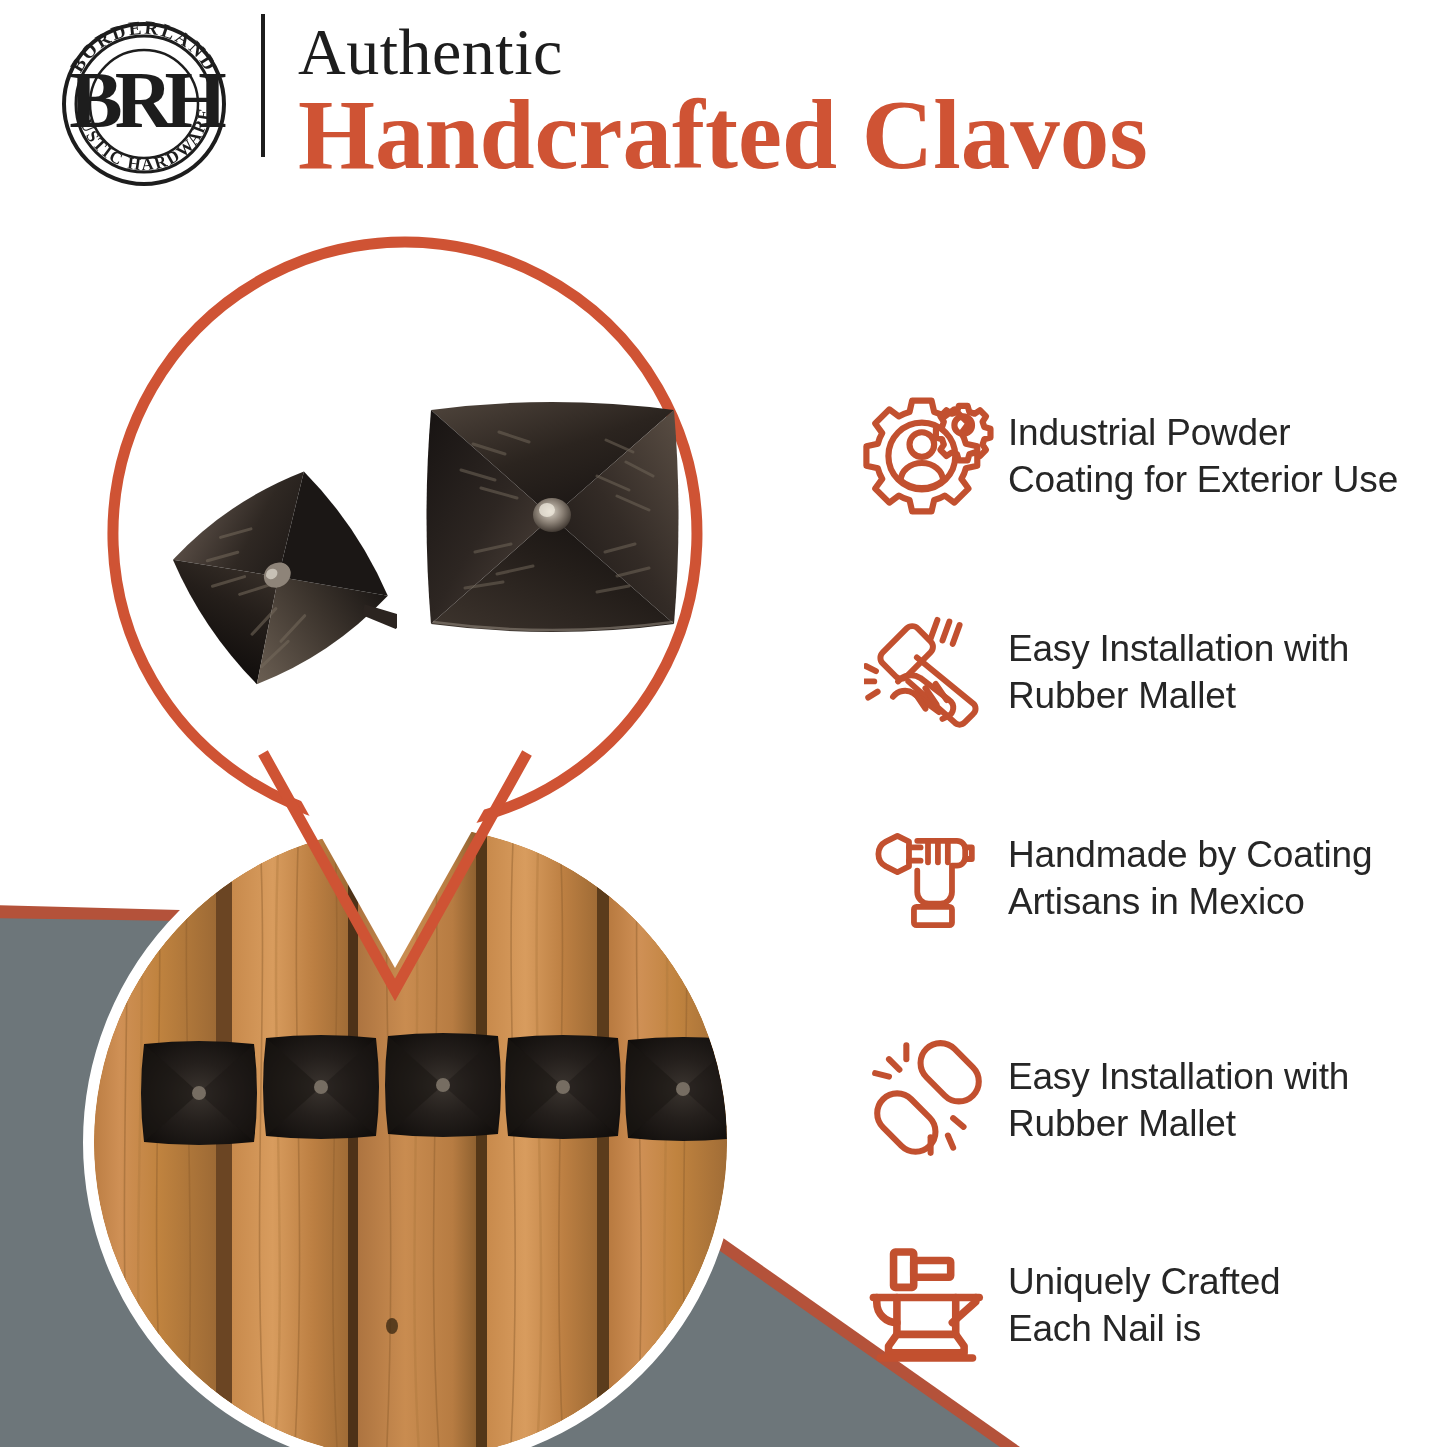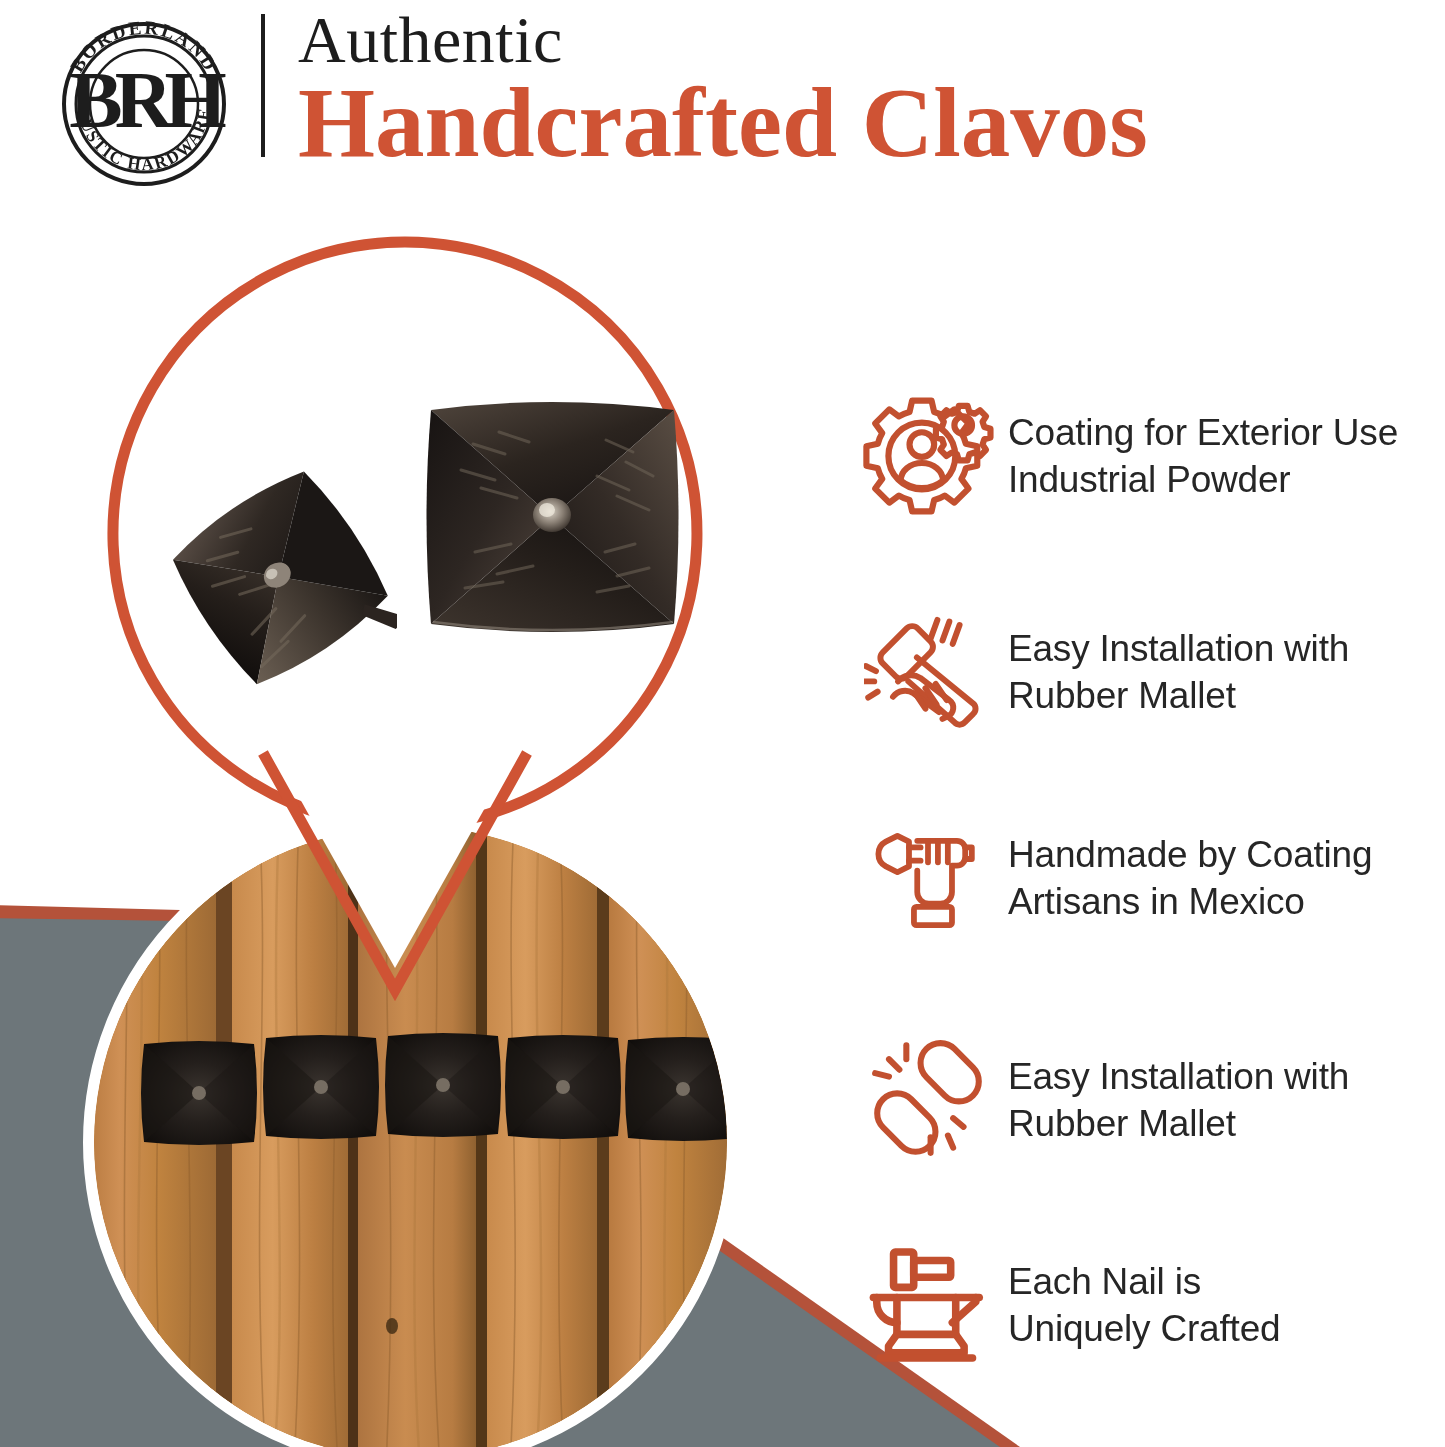--- a/index.html
+++ b/index.html
@@ -13,21 +13,21 @@
   .stage{position:absolute;inset:0;width:1445px;height:1447px;overflow:hidden;}
 
   
   .bg-shapes{position:absolute;left:0;top:0;width:1445px;height:1447px;z-index:0;}
 
   
   .header{position:absolute;left:0;top:0;width:1445px;height:200px;z-index:5;}
   .logo-wrap{position:absolute;left:52px;top:12px;width:185px;height:175px;}
   .logo-wrap svg{display:block;}
   .divider{position:absolute;left:261px;top:14px;width:4px;height:143px;background:#1d1d1d;}
-  .title-block{position:absolute;left:298px;top:4px;}
+  .title-block{position:absolute;left:298px;top:16px;}
   .title-authentic{
     font-family:"Liberation Serif", serif;
     font-size:66px;line-height:72px;color:#1d1d1d;
     letter-spacing:0.5px;font-weight:400;
   }
   .title-main{
     font-family:"Liberation Serif", serif;
     font-weight:700;
     font-size:100px;line-height:102px;
     color:#cf5334;
@@ -352,22 +352,22 @@
           <circle cx="68" cy="62" r="14"></circle>
 
           <path d="M44 103 a24 20 0 0 1 48 0 a38 38 0 0 1 -48 0 Z"></path>
 
           <path d="M110 18 h10 l2 7 6 2 6-4 7 7 -4 6 2 6 7 2 v10 l-7 2 -2 6 4 6 -7 7 -6-4 -6 2 -2 7 h-10
                    l-2-7 -6-2 -6 4 -7-7 4-6 -2-6 -7-2 v-10 l7-2 2-6 -4-6 7-7 6 4 6-2 Z"></path>
           <circle cx="115" cy="40" r="10"></circle>
         </svg>
       </div>
       <div class="feature-text">
+        <div>Industrial Powder</div>
         <div>Coating for Exterior Use</div>
-        <div>Industrial Powder</div>
       </div>
     </div>
 
     <div class="feature-row" style="top:238px;">
       <div class="feature-icon">
         <svg viewBox="0 0 150 150" width="128" height="128" fill="none" stroke="#c2502f" stroke-width="7" stroke-linejoin="round" stroke-linecap="round">
 
           <path d="M22 52 L50 24 a9 9 0 0 1 13 0 L78 39 a9 9 0 0 1 0 13 L50 80 a9 9 0 0 1 -13 0 L22 65 a9 9 0 0 1 0 -13 Z"></path>
 
           <path d="M62 58 L128 112 a8 8 0 0 1 0 12 L118 134 a8 8 0 0 1 -12 0 L52 86"></path>
@@ -456,19 +456,19 @@
           <path d="M14 66 v6 a24 24 0 0 0 24 24 h0"></path>
           <path d="M132 66 v5 L104 96"></path>
 
           <path d="M38 66 v44 h70 V66"></path>
 
           <path d="M38 110 L28 124 v8 h90 v-8 L108 110"></path>
           <path d="M18 138 h110"></path>
         </svg>
       </div>
       <div class="feature-text">
+        <div>Uniquely Crafted</div>
         <div>Each Nail is</div>
-        <div>Uniquely Crafted</div>
       </div>
     </div>
 
   </div>
 </div>
 
 </body></html>

